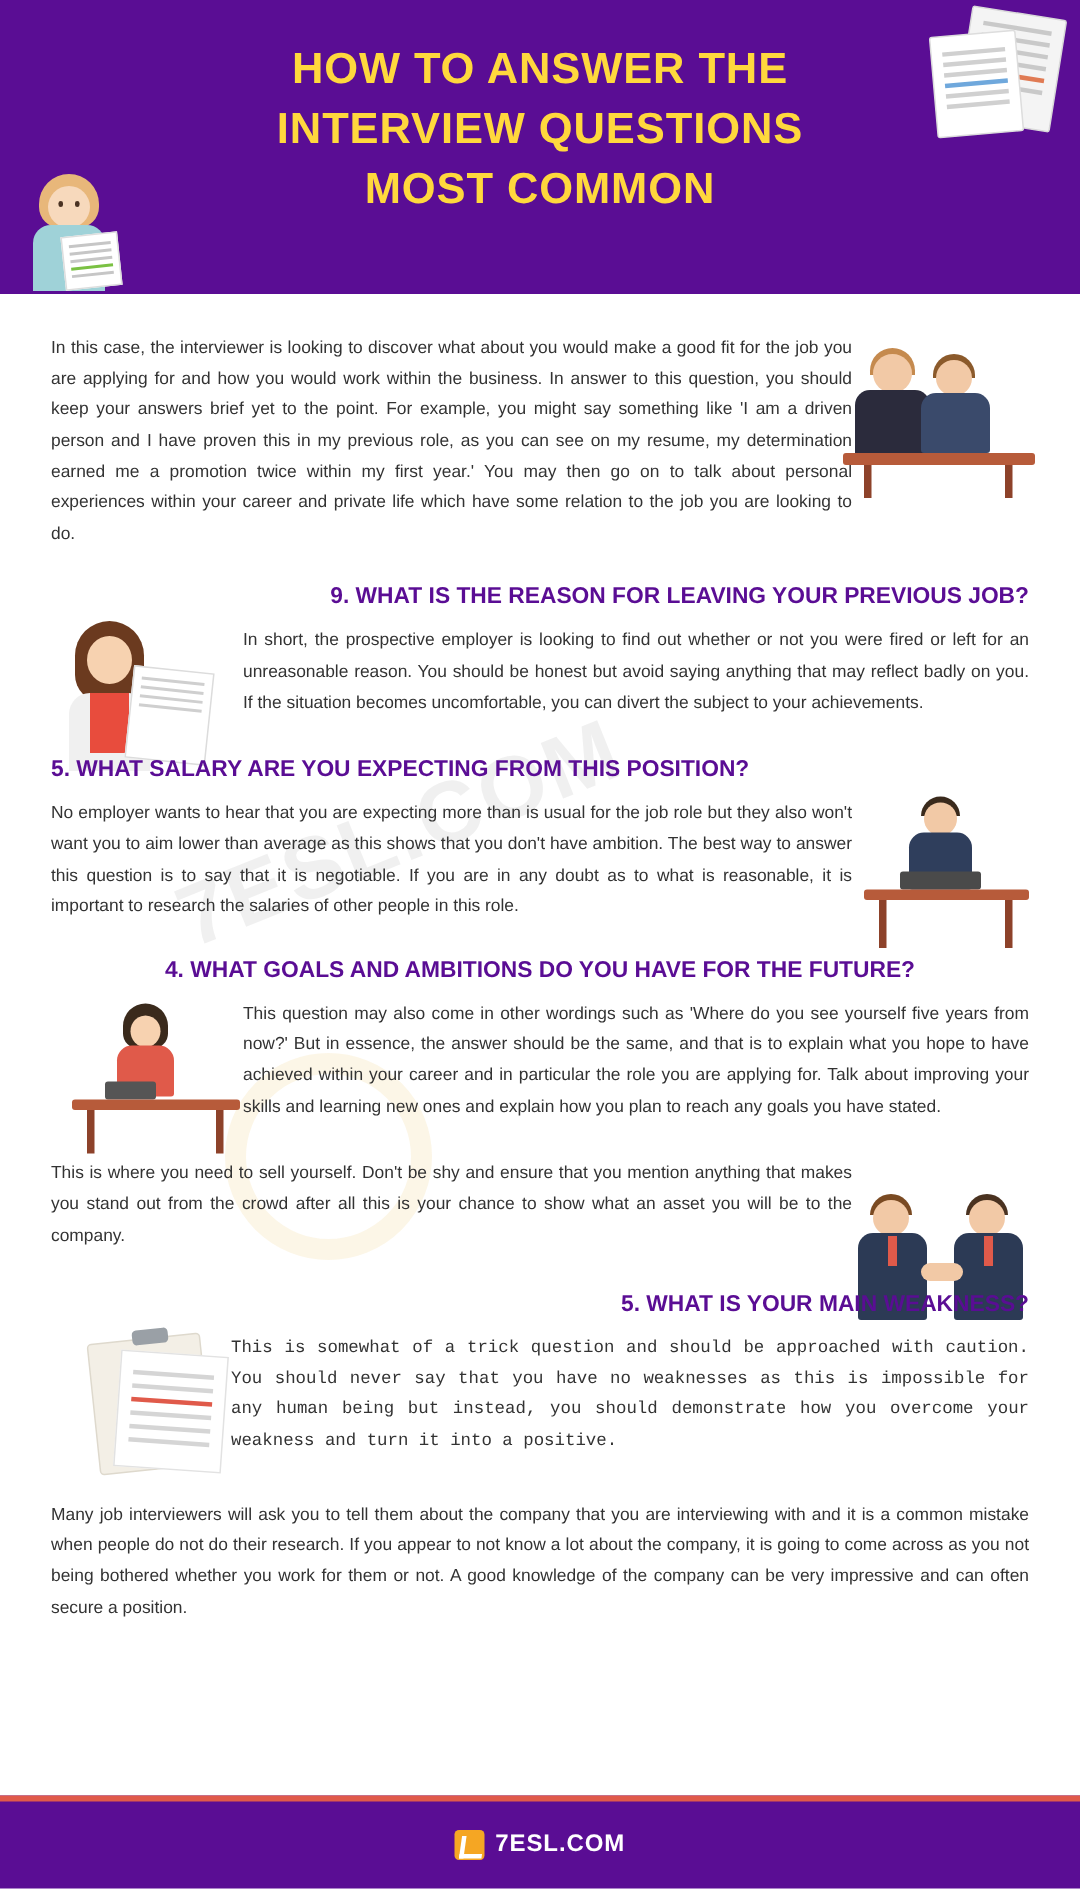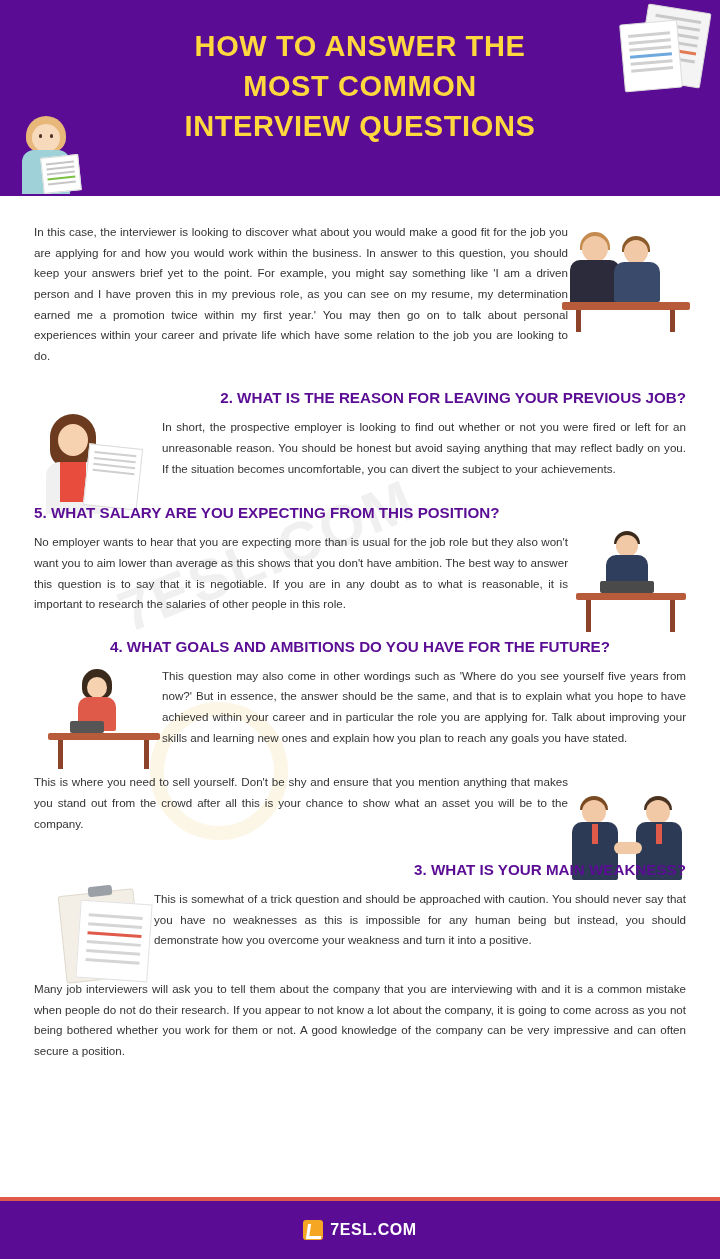--- a/index.html
+++ b/index.html
@@ -152,21 +152,21 @@
   .qtitle.right  { text-align: right; }
   .qtext {
     font-size: 11.6px;
     line-height: 1.78;
     text-align: justify;
     color: #333;
     margin: 0;
   }
   .q-wrap-right .qtext { margin-right: 118px; }
   .q-wrap-left  .qtext { margin-left: 128px; }
-  .q-inset-left .qtext { margin-left: 120px; }
+  .q-inset-left .qtext { margin-left: 120px; font-family: Liberation Mono, monospace; }
 
   .art {
     position: absolute;
     pointer-events: none;
   }
 
   
   .person-head { position: absolute; border-radius: 50%; }
   .person-body { position: absolute; border-radius: 10px 10px 2px 2px; }
   .desk { position: absolute; background: #b75b3a; border-radius: 2px; }
@@ -277,22 +277,22 @@
     font-size: 16px;
     letter-spacing: 0.6px;
   }
 </style>
 </head>
 <body>
 
 <div class="header">
   <div class="header-title">
     <span class="line">HOW TO ANSWER THE</span>
+    <span class="line">INTERVIEW QUESTIONS</span>
     <span class="line">MOST COMMON</span>
-    <span class="line">INTERVIEW QUESTIONS</span>
   </div>
   <div class="hdr-doc"></div>
   <div class="hdr-doc2"></div>
   <div class="hdr-girl">
     <span class="hair"></span>
     <span class="face"></span>
     <span class="eye1"></span>
     <span class="eye2"></span>
     <span class="body"></span>
     <span class="paper"></span>
@@ -313,21 +313,21 @@
       <span class="person-head h2"></span>
       <span class="person-body b2"></span>
       <span class="desk tbl"></span>
       <span class="desk-leg lg1"></span>
       <span class="desk-leg lg2"></span>
     </div>
     <p class="qtext">In this case, the interviewer is looking to discover what about you would make a good fit for the job you are applying for and how you would work within the business. In answer to this question, you should keep your answers brief yet to the point. For example, you might say something like 'I am a driven person and I have proven this in my previous role, as you can see on my resume, my determination earned me a promotion twice within my first year.' You may then go on to talk about personal experiences within your career and private life which have some relation to the job you are looking to do.</p>
   </div>
 
   <div class="qblock q-wrap-left" style="margin-top:22px;">
-    <h2 class="qtitle right">2. WHAT IS THE REASON FOR LEAVING YOUR PREVIOUS JOB?</h2>
+    <h2 class="qtitle right">9. WHAT IS THE REASON FOR LEAVING YOUR PREVIOUS JOB?</h2>
     <div class="art art2" style="top:26px;">
       <span class="hair"></span>
       <span class="face"></span>
       <span class="body"></span>
       <span class="shirt"></span>
       <span class="paper-sheet doc"></span>
     </div>
     <p class="qtext">In short, the prospective employer is looking to find out whether or not you were fired or left for an unreasonable reason. You should be honest but avoid saying anything that may reflect badly on you. If the situation becomes uncomfortable, you can divert the subject to your achievements.</p>
   </div>
 
@@ -368,21 +368,21 @@
       <span class="hairB"></span>
       <span class="person-head hB"></span>
       <span class="person-body bB"></span>
       <span class="tieB"></span>
       <span class="hands"></span>
     </div>
     <p class="qtext">This is where you need to sell yourself. Don't be shy and ensure that you mention anything that makes you stand out from the crowd after all this is your chance to show what an asset you will be to the company.</p>
   </div>
 
   <div class="qblock q-inset-left" style="margin-top:26px;">
-    <h2 class="qtitle right">3. WHAT IS YOUR MAIN WEAKNESS?</h2>
+    <h2 class="qtitle right">5. WHAT IS YOUR MAIN WEAKNESS?</h2>
     <div class="art art6" style="top:26px;">
       <span class="cb"></span>
       <span class="clip"></span>
       <span class="sheet"></span>
     </div>
     <p class="qtext">This is somewhat of a trick question and should be approached with caution. You should never say that you have no weaknesses as this is impossible for any human being but instead, you should demonstrate how you overcome your weakness and turn it into a positive.</p>
   </div>
 
   <div class="qblock" style="margin-top:28px;">
     <p class="qtext">Many job interviewers will ask you to tell them about the company that you are interviewing with and it is a common mistake when people do not do their research. If you appear to not know a lot about the company, it is going to come across as you not being bothered whether you work for them or not. A good knowledge of the company can be very impressive and can often secure a position.</p>

